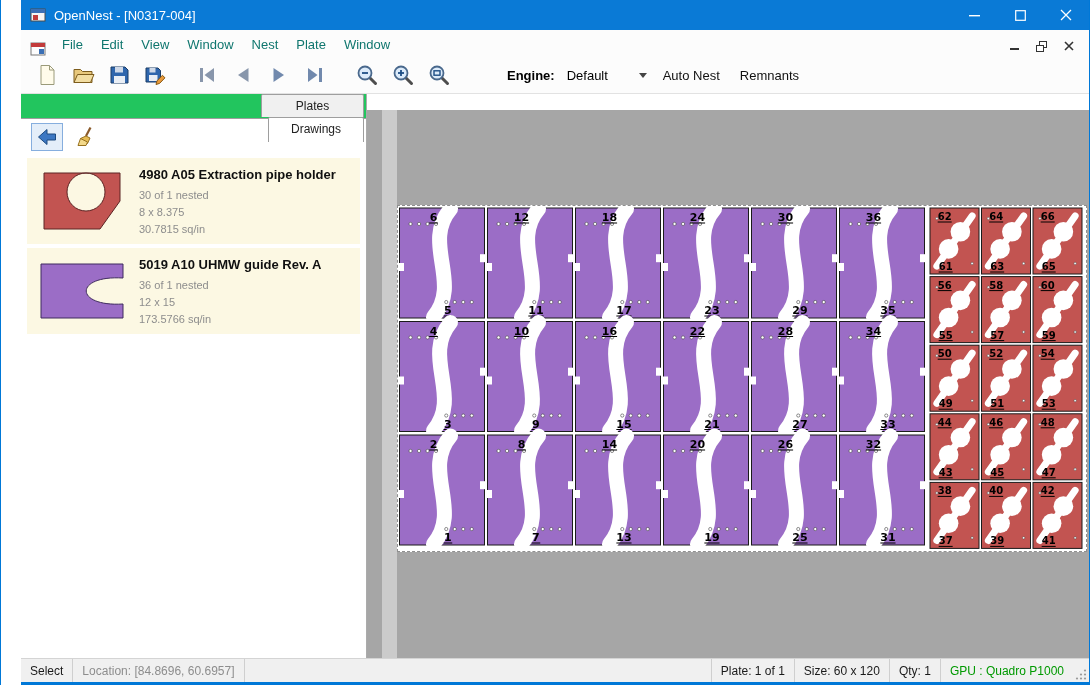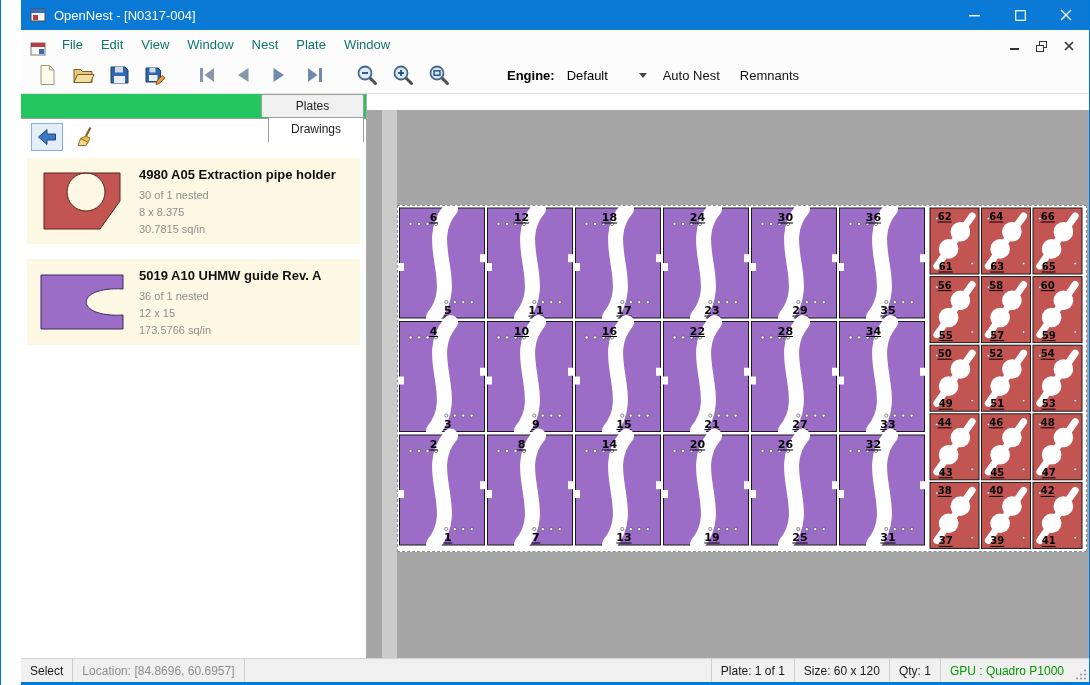--- a/index.html
+++ b/index.html
@@ -31,21 +31,21 @@
   .main{flex:1 1 auto;display:flex;min-height:0;}
   .left-panel{width:346px;flex:0 0 auto;background:#fff;border-right:1px solid #ababab;display:flex;flex-direction:column;}
   .tabs{display:flex;align-items:flex-end;height:25px;padding-left:2px;border-bottom:1px solid #9e9e9e;background:#22c55e;flex-direction:column;}
   .tab{font-size:12px;padding:4px 0;text-align:center;border:1px solid #9e9e9e;border-bottom:none;border-radius:2px 2px 0 0;background:#f0f0f0;margin-right:2px;color:#222;}
   .tab-plates{width:103px;}
   .tab-drawings{width:96px;}
   .tab.active{background:#fff;margin-bottom:-1px;padding-bottom:6px;position:relative;z-index:1;}
   .panel-toolbar{height:36px;display:flex;align-items:center;gap:8px;padding:0 10px;flex:0 0 auto;}
   .ptool-btn{width:32px;height:28px;display:flex;align-items:center;justify-content:center;border:1px solid transparent;background:none;padding:0;}
   .ptool-btn.checked{background:#e4eef9;border-color:#86aede;}
-  .drawing-list{flex:1;padding:3px 6px;display:flex;flex-direction:column;gap:15px;overflow:hidden;}
+  .drawing-list{flex:1;padding:3px 6px;display:flex;flex-direction:column;gap:4px;overflow:hidden;}
   .drawing-item{background:#fcf8e3;display:flex;gap:8px;padding:6px;}
   .thumb{width:98px;flex:0 0 auto;display:flex;align-items:center;justify-content:center;}
   .meta{padding-top:3px;}
   .meta .dtitle{font-size:13px;font-weight:bold;color:#101010;margin-bottom:5px;}
   .meta .dsub{font-size:11px;color:#8d8d8d;line-height:17px;}
   
   .canvas{flex:1;position:relative;background:#a6a6a6;min-width:0;}
   .canvas-top{position:absolute;top:0;left:0;right:0;height:16px;background:#fff;}
   .canvas-gutter{position:absolute;top:16px;bottom:0;left:15px;width:15px;background:#cbcbcb;}
   .plate{position:absolute;left:30px;top:111px;width:690px;height:347px;background:#fff;border:1px dashed #8f8f8f;}

